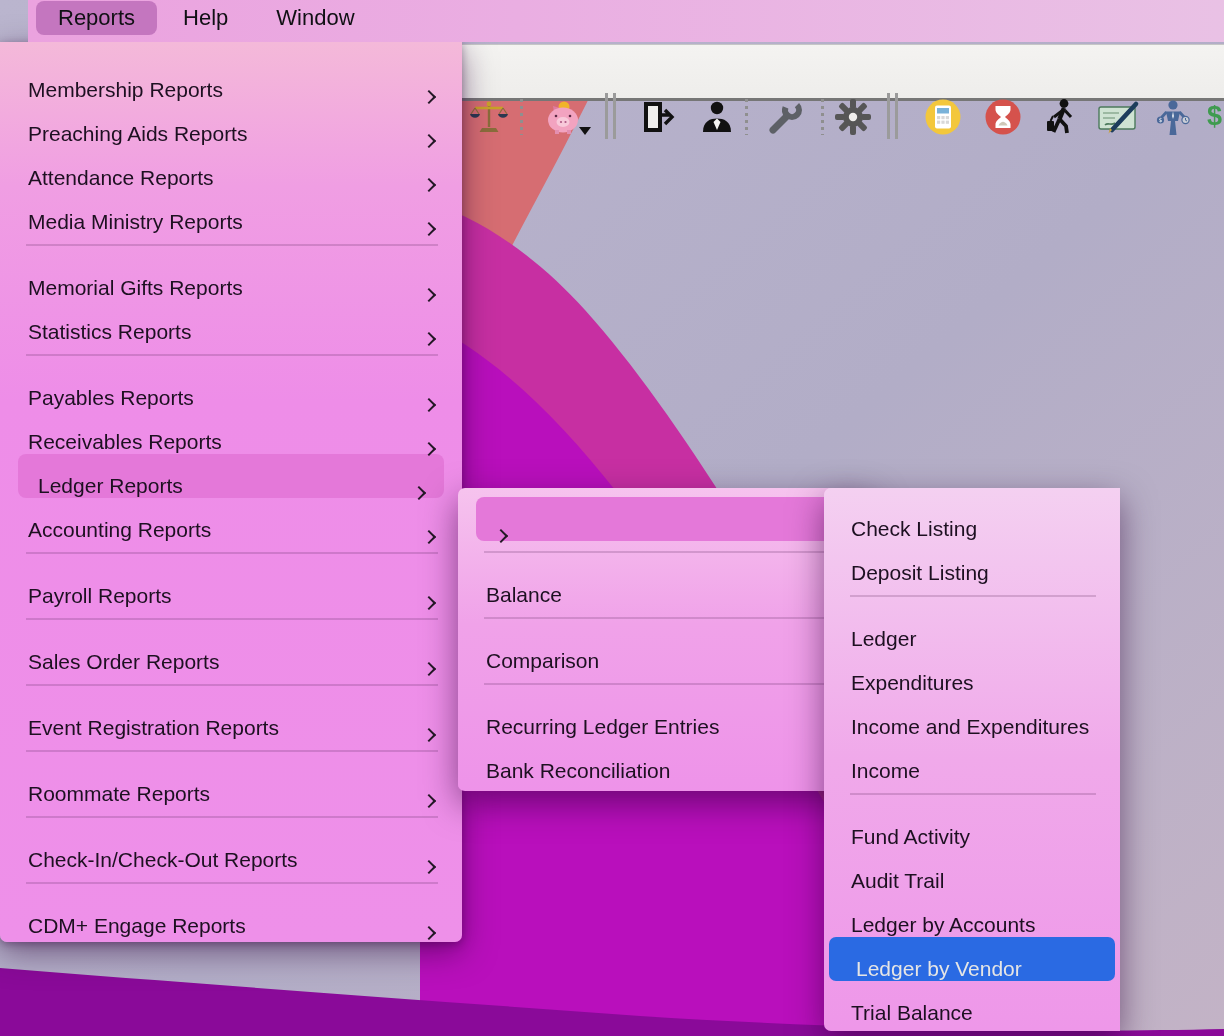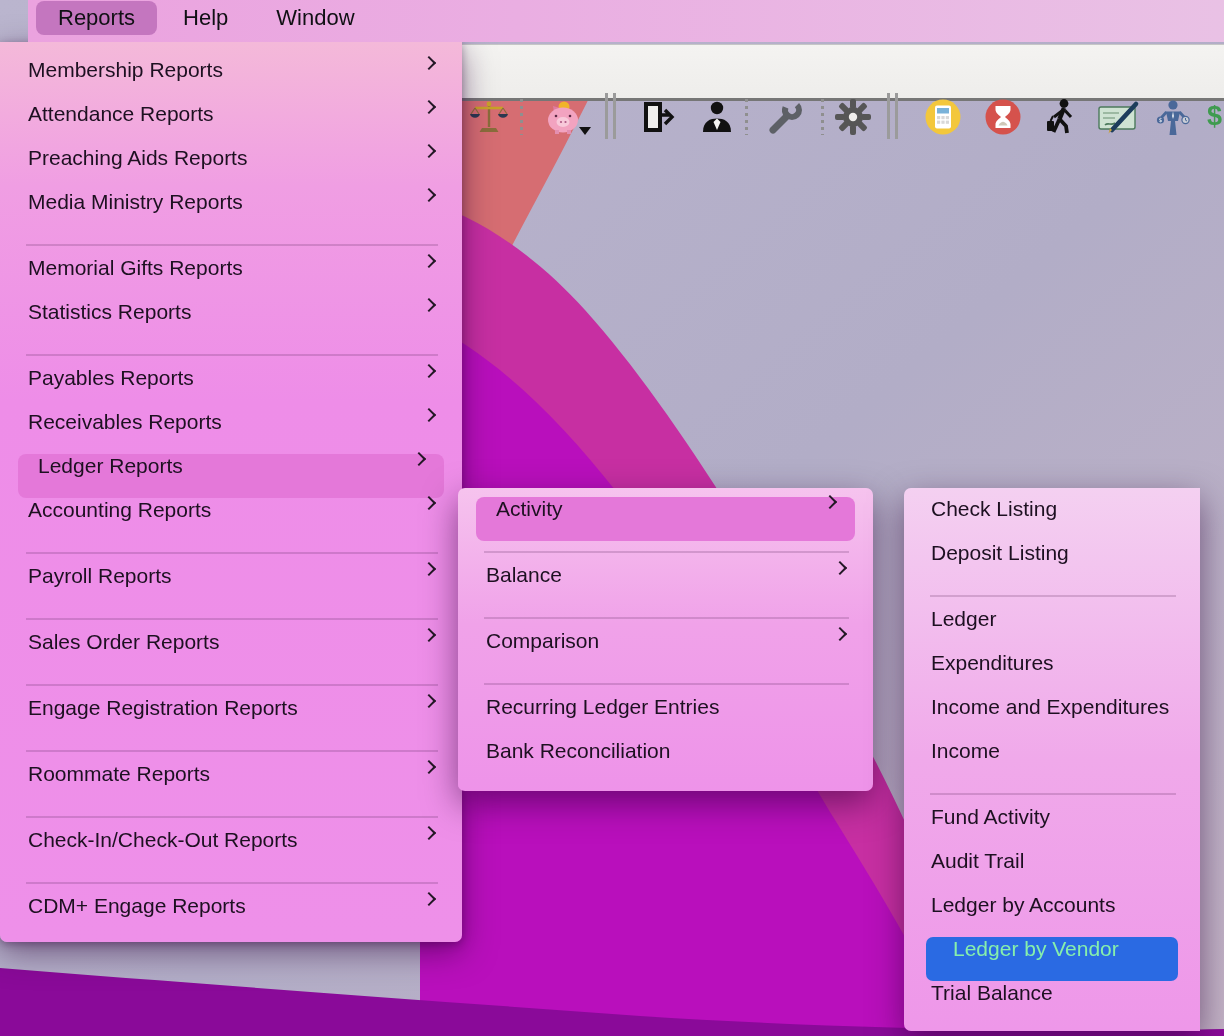--- a/index.html
+++ b/index.html
@@ -34,27 +34,27 @@
 
   
   .menu { position:absolute; z-index:30; color:#1d1021; font-size:21px;
     box-shadow:0 10px 32px rgba(45,0,55,.5), 0 2px 8px rgba(45,0,55,.35); }
   .menu1 { left:0; top:42px; width:462px; padding:16px 0 4px 0;
     border-radius:0 0 7px 7px;
     background:linear-gradient(180deg,#f4b9d9 0%,#f09ee3 16%,#ee8de8 40%,#ee90e9 100%); }
   .menu2 { left:458px; top:488px; width:415px; padding:9px 0 8px 0; border-radius:7px;
     background:linear-gradient(180deg,#f6c3ee 0%,#f0a2e9 45%,#ee93e9 100%); z-index:35;
     box-shadow:0 12px 34px rgba(45,0,55,.55); }
-  .menu3 { left:904px; top:488px; width:296px; padding:9px 0 6px 0; border-radius:7px 0 0 7px;
+  .menu3 { left:824px; top:488px; width:296px; padding:9px 0 6px 0; border-radius:7px 0 0 7px;
     background:linear-gradient(180deg,#f4d0f1 0%,#f0a9ea 50%,#ee97e9 100%); z-index:40;
     box-shadow:0 12px 34px rgba(45,0,55,.55); }
-  .mi { height:44px; display:flex; align-items:flex-start; padding:0 24px 0 28px; white-space:nowrap; }
+  .mi { height:44px; display:flex; align-items:flex-end; padding:0 24px 0 28px; white-space:nowrap; }
   .mi .lbl { flex:1; }
   .mi.hl { background:#e478d9; border-radius:8px; margin:0 18px; padding:0 16px 0 20px; }
-  .mi.sel { background:#2a6ae3; color:#86efac; border-radius:7px; margin:0 22px; padding:0 16px 0 19px; }
+  .mi.sel { background:#2a6ae3; color:#e5e5e5; border-radius:7px; margin:0 5px; padding:0 16px 0 19px; }
   .menu3 .mi { padding-left:27px; }
   .chev { width:10px; height:10px; border-top:2.6px solid #241826; border-right:2.6px solid #241826;
     transform:rotate(45deg); margin-right:4px; }
   .msep { height:2px; background:rgba(95,45,95,.22); margin:10px 24px 10px 26px; }
 </style>
 </head>
 <body>
 
 <div class="wallpaper">
   <svg viewBox="0 0 1224 1036" preserveAspectRatio="none">
@@ -187,25 +187,25 @@
   <div class="mb-item">Help</div>
   <div class="mb-item">Window</div>
 </div>
 
 <div class="menu menu1">
   <div class="mi">
       <span class="lbl">Membership Reports</span>
       <span class="chev"></span>
     </div>
   <div class="mi">
+      <span class="lbl">Preaching Aids Reports</span>
+      <span class="chev"></span>
+    </div>
+  <div class="mi">
       <span class="lbl">Attendance Reports</span>
-      <span class="chev"></span>
-    </div>
-  <div class="mi">
-      <span class="lbl">Preaching Aids Reports</span>
       <span class="chev"></span>
     </div>
   <div class="mi">
       <span class="lbl">Media Ministry Reports</span>
       <span class="chev"></span>
     </div>
   <div class="msep"></div>
   <div class="mi">
       <span class="lbl">Memorial Gifts Reports</span>
       <span class="chev"></span>
@@ -236,21 +236,21 @@
       <span class="lbl">Payroll Reports</span>
       <span class="chev"></span>
     </div>
   <div class="msep"></div>
   <div class="mi">
       <span class="lbl">Sales Order Reports</span>
       <span class="chev"></span>
     </div>
   <div class="msep"></div>
   <div class="mi">
-      <span class="lbl">Engage Registration Reports</span>
+      <span class="lbl">Event Registration Reports</span>
       <span class="chev"></span>
     </div>
   <div class="msep"></div>
   <div class="mi">
       <span class="lbl">Roommate Reports</span>
       <span class="chev"></span>
     </div>
   <div class="msep"></div>
   <div class="mi">
       <span class="lbl">Check-In/Check-Out Reports</span>
@@ -258,21 +258,20 @@
     </div>
   <div class="msep"></div>
   <div class="mi">
       <span class="lbl">CDM+ Engage Reports</span>
       <span class="chev"></span>
     </div>
 </div>
 
 <div class="menu menu2">
   <div class="mi hl">
-      <span class="lbl">Activity</span>
       <span class="chev"></span>
     </div>
   <div class="msep"></div>
   <div class="mi">
       <span class="lbl">Balance</span>
       <span class="chev"></span>
     </div>
   <div class="msep"></div>
   <div class="mi">
       <span class="lbl">Comparison</span>

